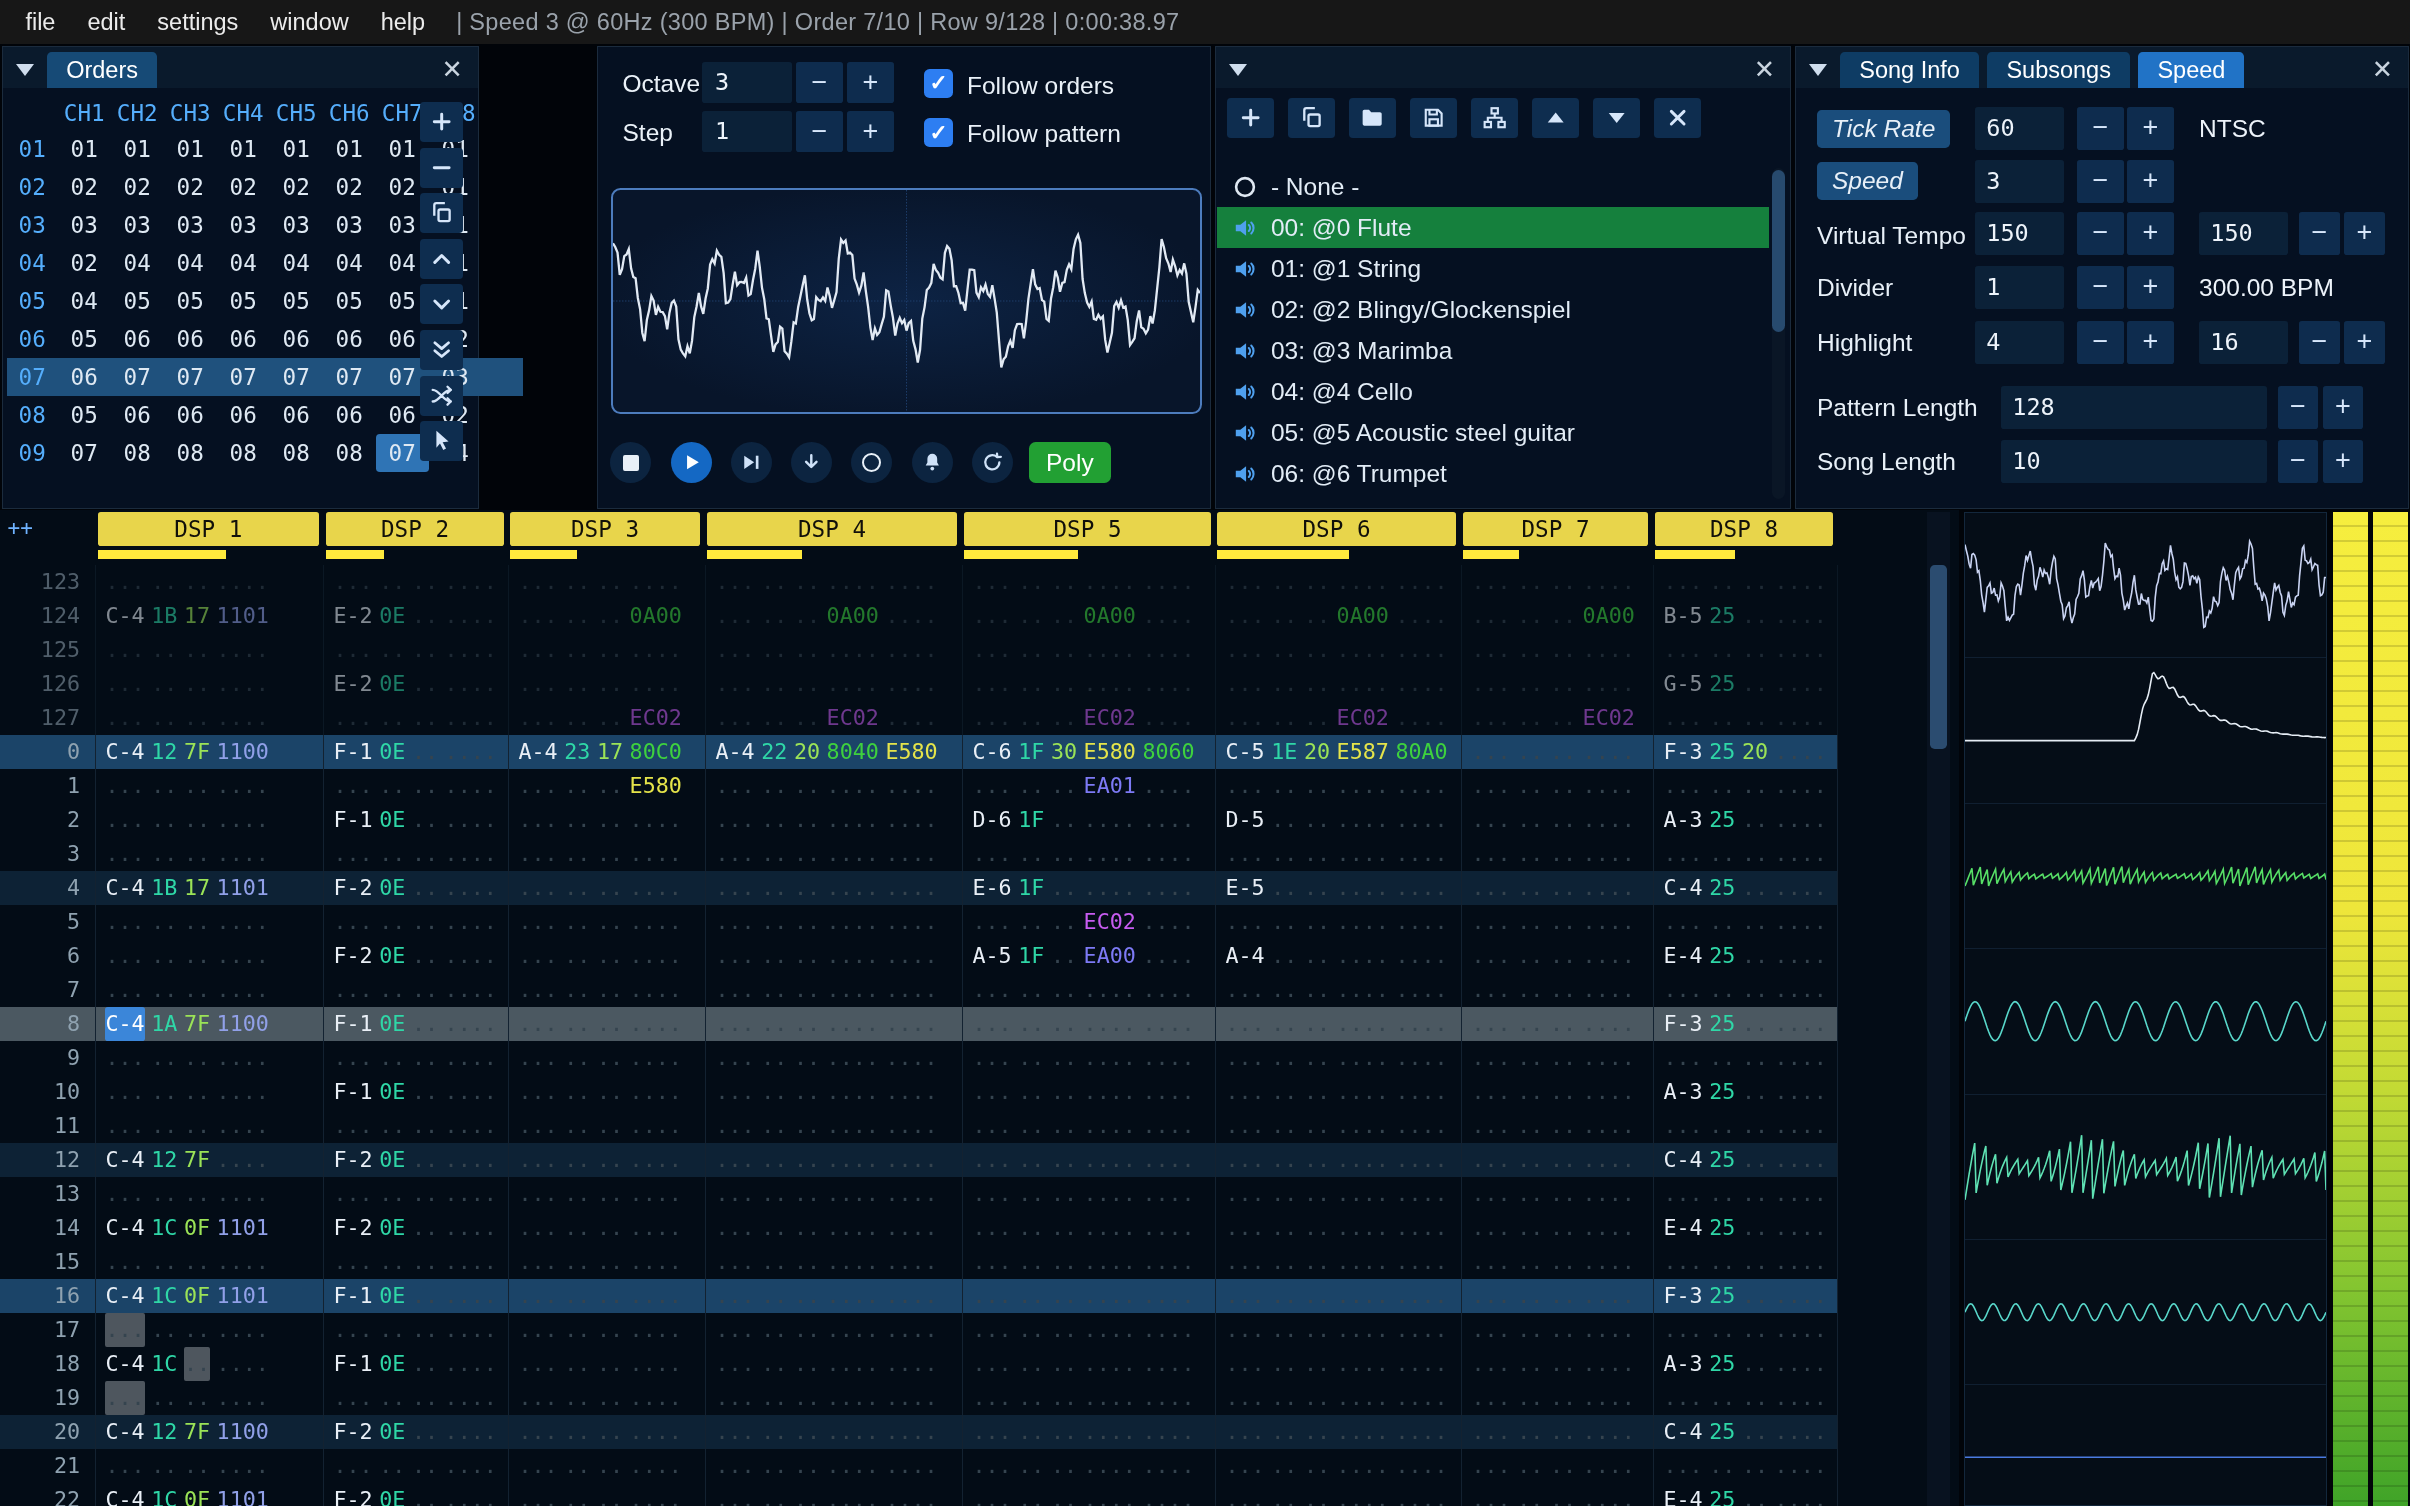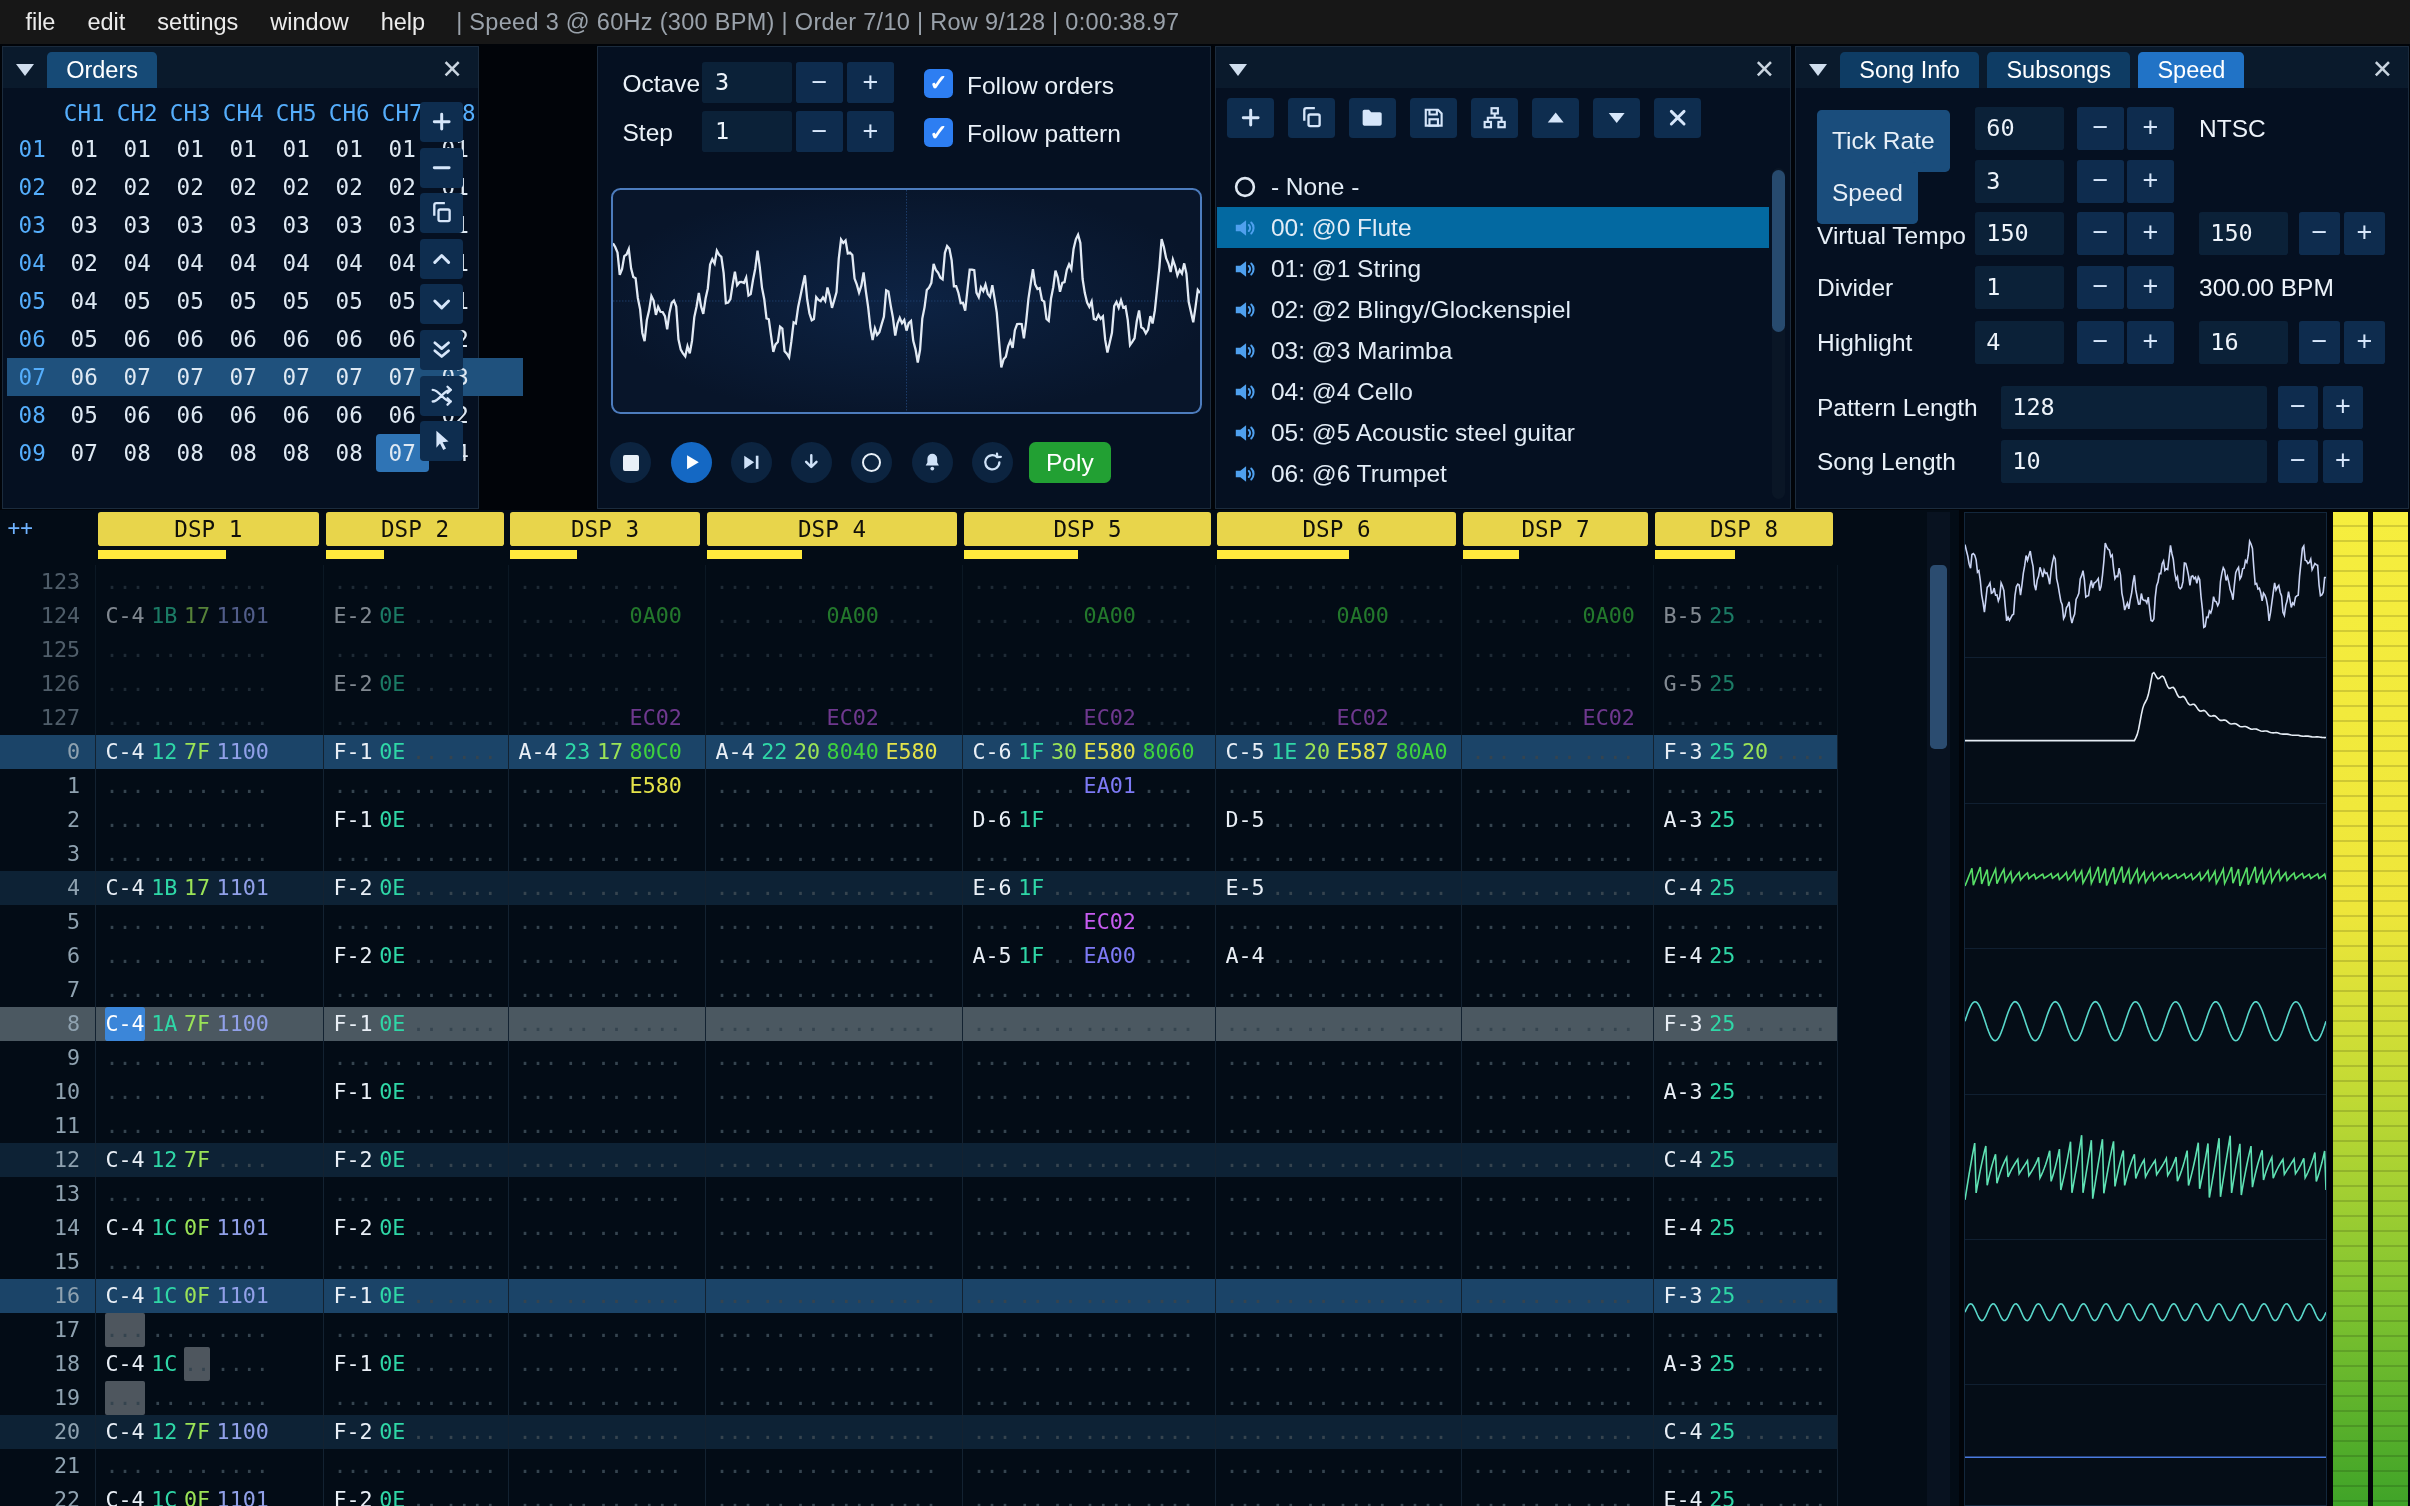--- a/index.html
+++ b/index.html
@@ -60,29 +60,29 @@
   .tbtn.play{background:#1468c4;color:#fff;}
   .stop-glyph{width:16px;height:16px;background:#e8f0f8;border-radius:1.9px;}
   .rec-glyph{width:15px;height:15px;border:2.8px solid #e8f0f8;border-radius:50%;}
   .poly{position:absolute;left:431px;top:395px;height:41px;padding:0 17px;background:#22a033;color:#fff;
     border-radius:6.6px;font-size:24.5px;display:flex;align-items:center;}
   
   #inst-tools{position:absolute;left:11.3px;top:51px;display:flex;gap:14px;}
   #inst-tools .obtn{width:47px;height:40px;}
   #inst-list{position:absolute;left:0.9px;top:119px;right:21px;}
   .irow{height:41px;display:flex;align-items:center;gap:13px;padding-left:15px;font-size:24.5px;color:#e2ecf6;}
-  .irow.sel{background:#0369a1;}
+  .irow.sel{background:#15803d;}
   .ric{width:26px;height:26px;color:#4fa0ee;flex:0 0 auto;}
   .ric.none{color:#dfe8f2;}
   .vscroll{position:absolute;right:4.7px;top:121px;width:13px;height:331px;background:#0a1626;border-radius:6.6px;}
   .vthumb{position:absolute;left:0;width:13px;background:#274a6e;border-radius:6.6px;}
   
   #song-fields{position:absolute;left:0;top:41px;right:0;bottom:0;}
   .slab{position:absolute;font-size:24.5px;color:#e8f0f8;line-height:43px;white-space:nowrap;}
-  .sbtnlab{background:#1a4d7c;border-radius:4.7px;padding:12px 15px;height:38px;line-height:38px;}
+  .sbtnlab{background:#1a4d7c;border-radius:4.7px;padding:0 15px;height:38px;line-height:38px;font-style:italic;}
   .sinp{position:absolute;height:43px;background:#0b2138;border-radius:2.8px;color:#edf3fa;
     font-family:"DejaVu Sans Mono",monospace;font-size:23.5px;line-height:43px;padding-left:11.3px;box-sizing:border-box;}
   .sbtn{position:absolute;height:43px;background:#0e2c4e;border-radius:2.8px;color:#d6e6fa;
     font-size:27px;text-align:center;line-height:41px;box-sizing:border-box;}
   .ssfx{position:absolute;font-size:24.5px;color:#edf3fa;line-height:43px;white-space:nowrap;}
   
   #pattern{position:absolute;left:0;top:510px;width:1959px;height:996px;background:#030c16;overflow:hidden;}
   #pcorner{position:absolute;left:7.5px;top:5.6px;color:#6fb3ff;font-family:"DejaVu Sans Mono",monospace;font-size:21px;}
   #phead{position:absolute;left:95px;top:0;height:53px;width:1742px;}
   .chead{position:absolute;top:1.9px;height:34px;background:#e8d54b;color:#11100a;

